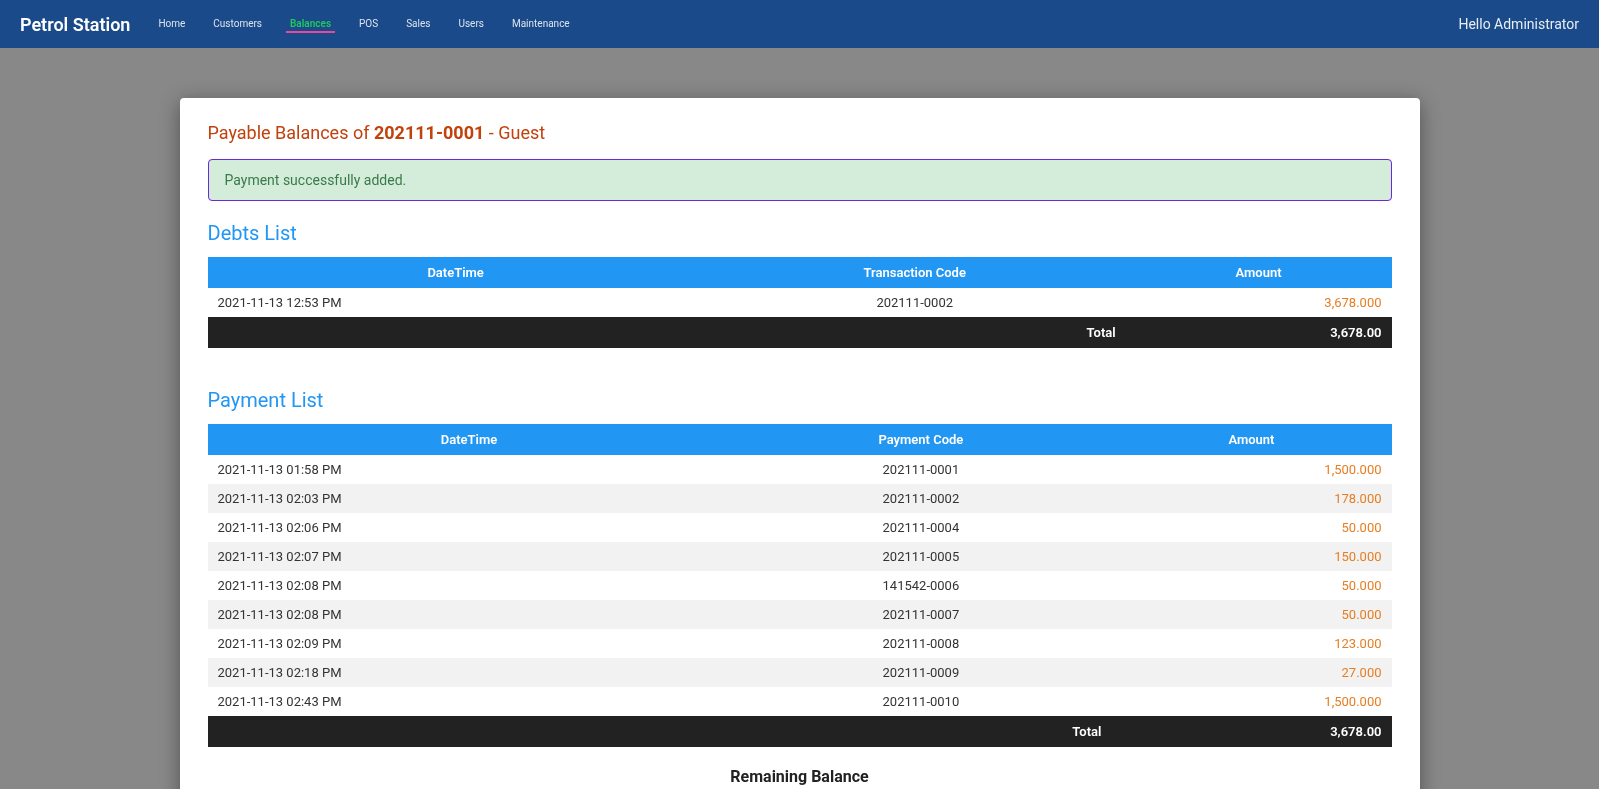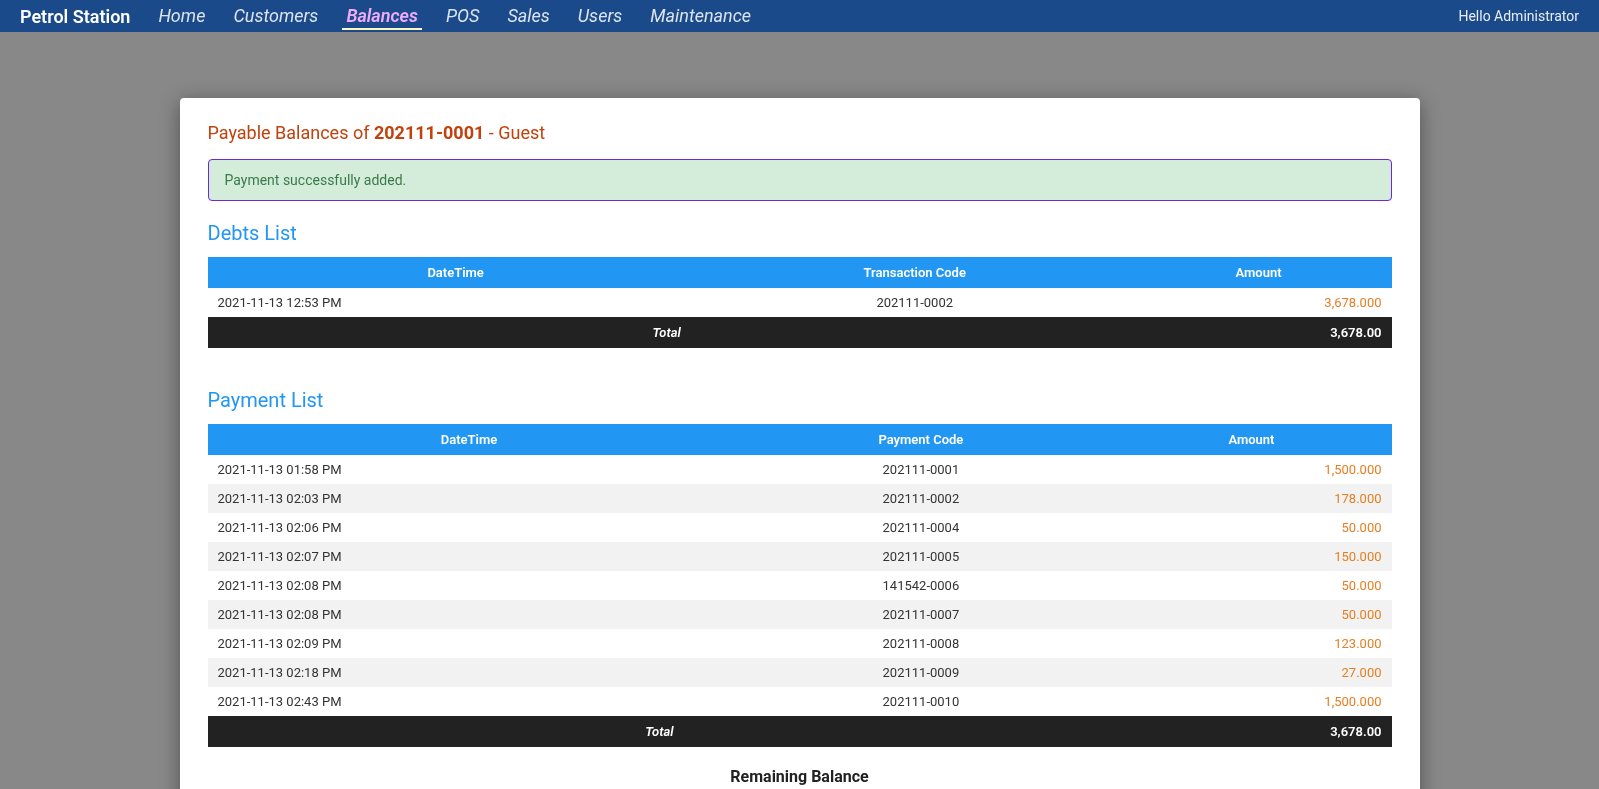--- a/index.html
+++ b/index.html
@@ -9,49 +9,48 @@
       background: #888;
       width: 1599px;
       height: 789px;
       overflow: hidden;
       position: relative;
     }
 
     
     .navbar {
       background: #1a4a8a;
-      height: 32px;
+      height: 48px;
       display: flex;
       align-items: center;
       padding: 0 20px;
       position: relative;
       z-index: 10;
     }
     .navbar-brand {
       color: #fff;
       font-size: 18px;
       font-weight: 600;
       margin-right: 24px;
     }
     .navbar-nav {
       display: flex;
       gap: 20px;
       flex: 1;
     }
     .nav-item {
       color: rgba(255,255,255,0.85);
-      font-size: 18px;
+      font-size: 10px;
       cursor: pointer;
       padding: 2px 4px;
-      font-style: italic;
     }
     .nav-item.active {
-      color: #f0abfc;
+      color: #22c55e;
       font-weight: 600;
-      border-bottom: 2px solid #fef9c3;
+      border-bottom: 2px solid #ec4899;
     }
     .navbar-right {
       color: rgba(255,255,255,0.9);
       font-size: 14px;
       cursor: pointer;
     }
 
     
     .page-bg {
       background: #888;
@@ -161,22 +160,21 @@
     }
     .data-table tfoot tr {
       background: #222;
       color: #fff;
     }
     .data-table tfoot td {
       padding: 8px 10px;
       font-weight: 600;
     }
     .data-table tfoot td.total-label {
-      text-align: center;
-      font-style: italic;
+      text-align: right;
     }
     .data-table tfoot td.total-amount {
       text-align: right;
     }
 
     
     .remaining-section {
       text-align: center;
       margin: 16px 0 20px;
     }

